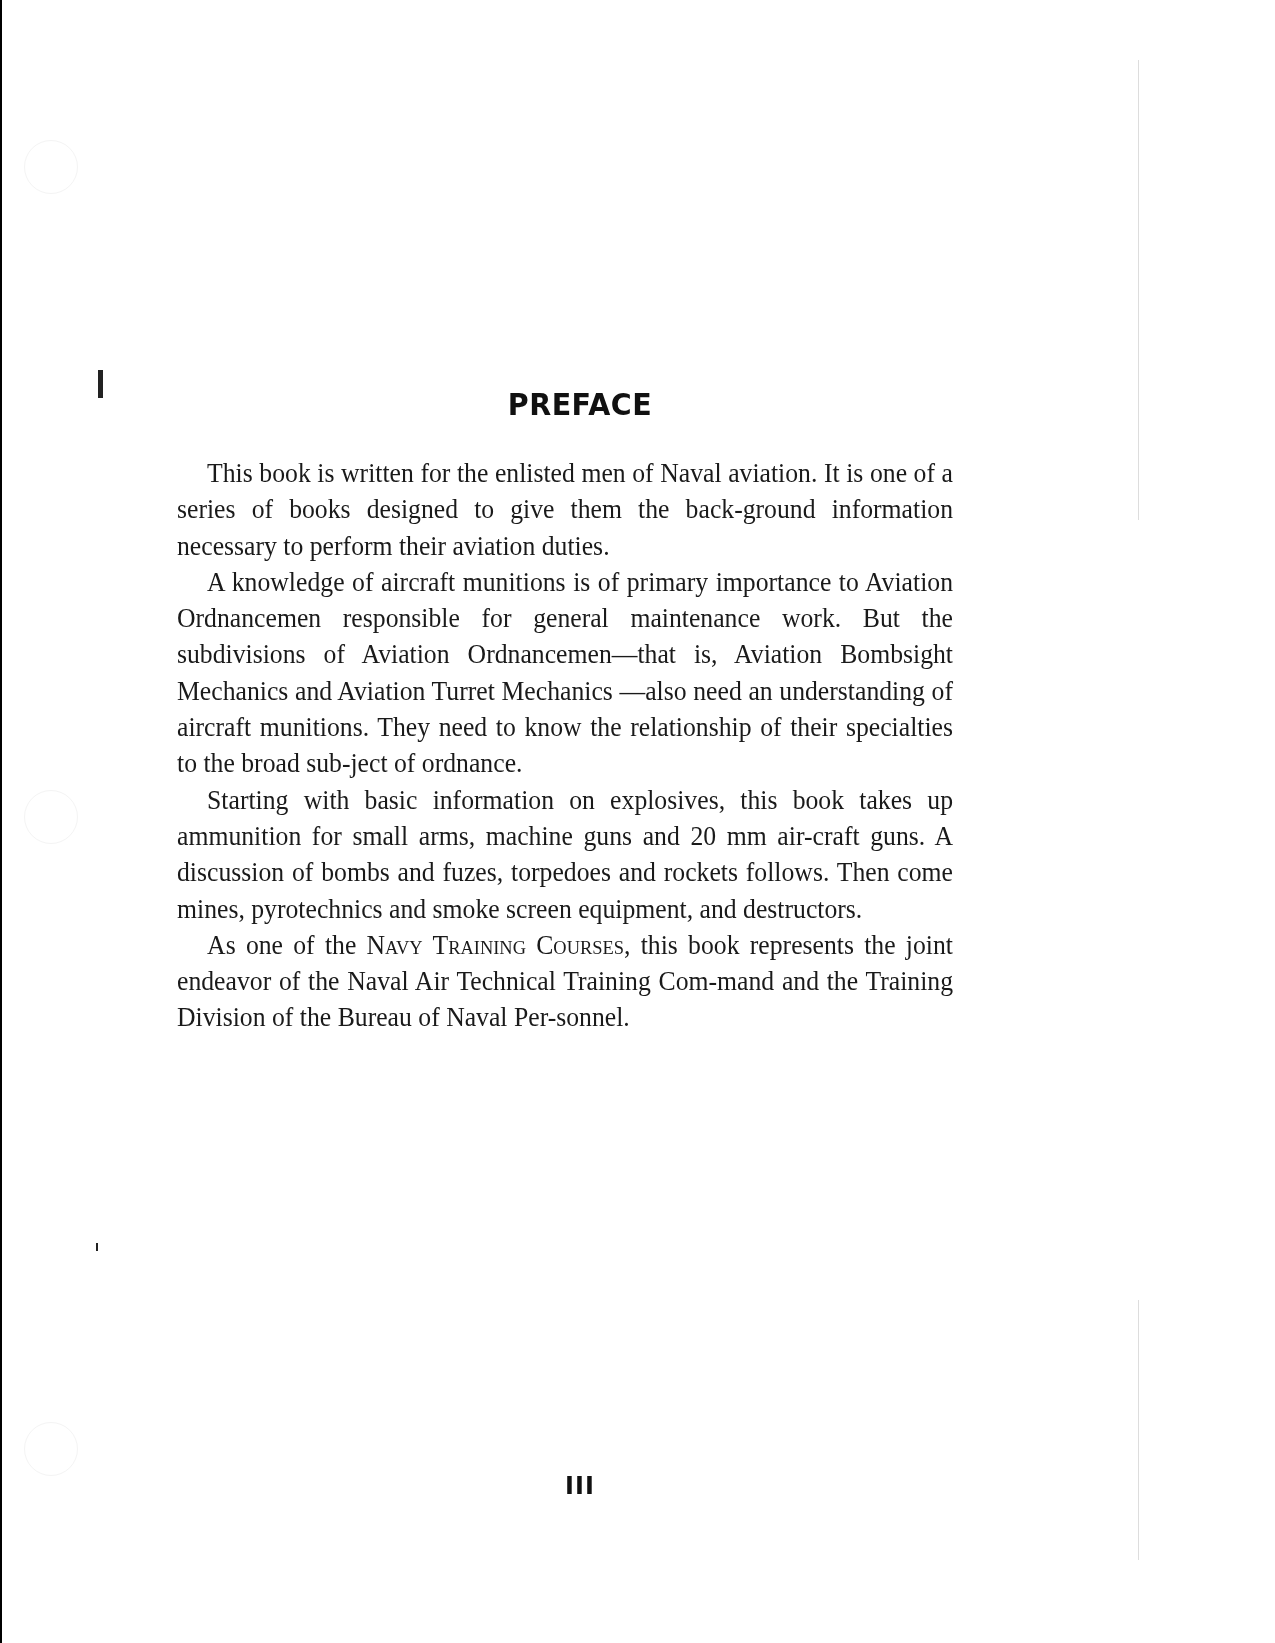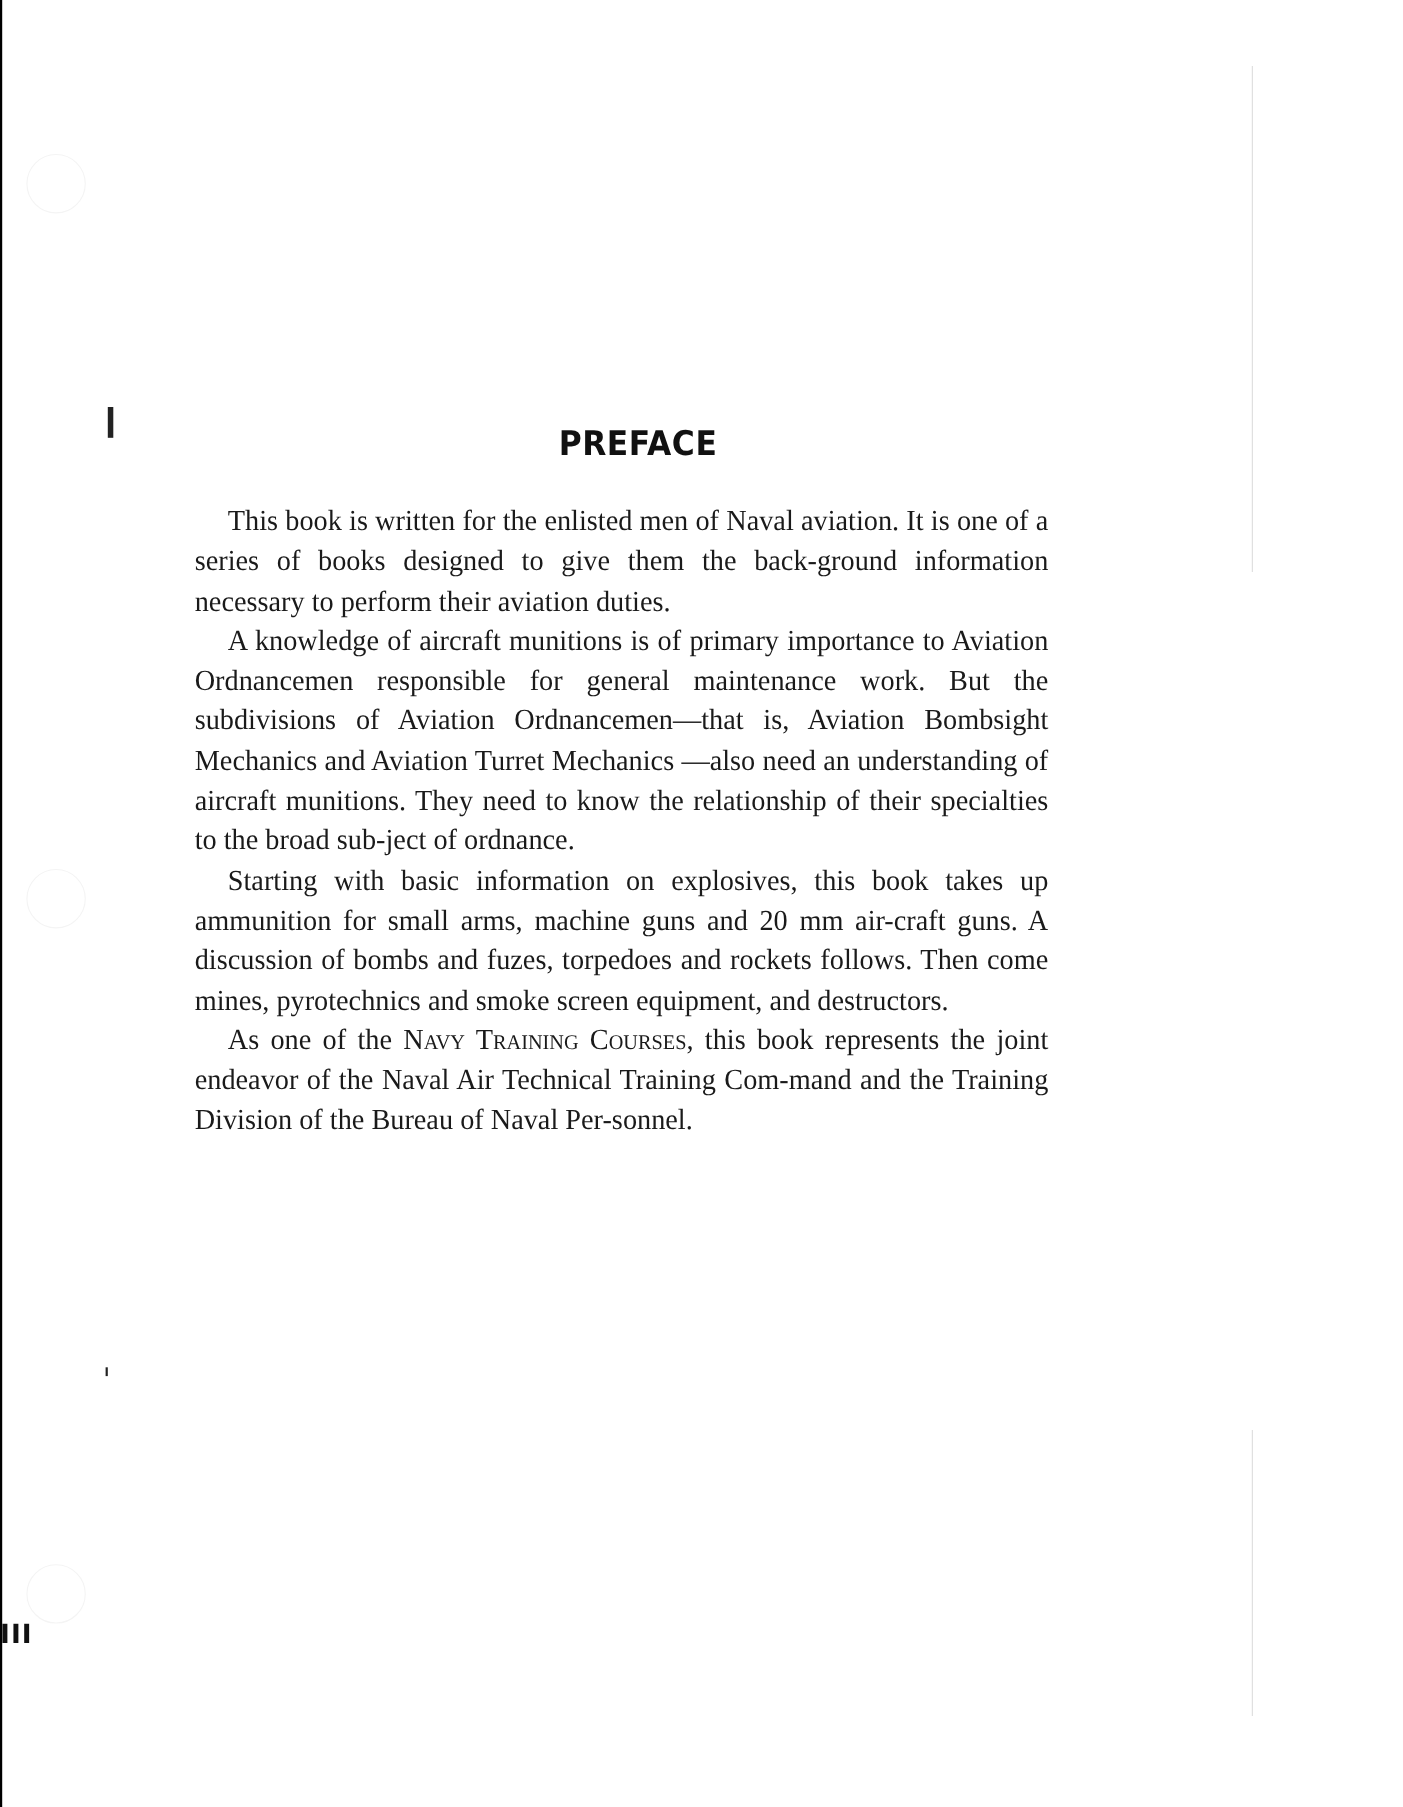--- a/index.html
+++ b/index.html
@@ -1,35 +1,35 @@
 <!DOCTYPE html>
 <html><head>
 <meta charset="utf-8">
 <style>
   html, body { margin: 0; padding: 0; background: #ffffff; }
   body { width: 1275px; height: 1643px; position: relative; overflow: hidden; }
-  .page { position: absolute; left: 0; top: 0; width: 1238px; height: 1643px; background: #fff; padding-left: 12px; }
+  .page { position: absolute; left: 0; top: 0; width: 1238px; height: 1643px; background: #fff; }
   .edge-left { position: absolute; left: 0; top: 0; width: 2px; height: 1643px; background: #000; }
   .hole { position: absolute; left: 24px; width: 52px; height: 52px; border-radius: 50%; border: 1px solid #f4f4f4; }
   .speck { position: absolute; background: #222; }
   .rule-right { position: absolute; left: 1138px; width: 1px; background: #ddd; }
   .title {
     position: absolute; left: 0; width: 1160px; top: 386px; text-align: center;
     font-family: "DejaVu Sans", sans-serif; font-weight: bold; font-size: 31px;
     letter-spacing: 0.5px; color: #111; transform: scaleX(0.92);
   }
   .body-text {
     position: absolute; left: 177px; width: 800px; top: 455px;
     font-family: "Liberation Serif", serif; font-size: 26.5px; line-height: 36.3px;
     color: #1a1a1a; text-align: justify; transform: scaleX(0.97); transform-origin: left top;
   }
   .para { margin: 0; text-indent: 31px; text-align-last: left; }
   .sc { font-variant: small-caps; }
   .page-number {
-    position: absolute; left: 0; width: 1160px; top: 1472px; text-align: left;
+    position: absolute; left: 0; width: 1160px; top: 1472px; text-align: center;
     font-family: "DejaVu Sans", sans-serif; font-weight: bold; font-size: 24px; color: #111;
     letter-spacing: 1px;
   }
 </style>
 </head>
 <body>
 
 <div class="page">
   <div class="edge-left"></div>
   <div class="hole" style="top:140px"></div>

